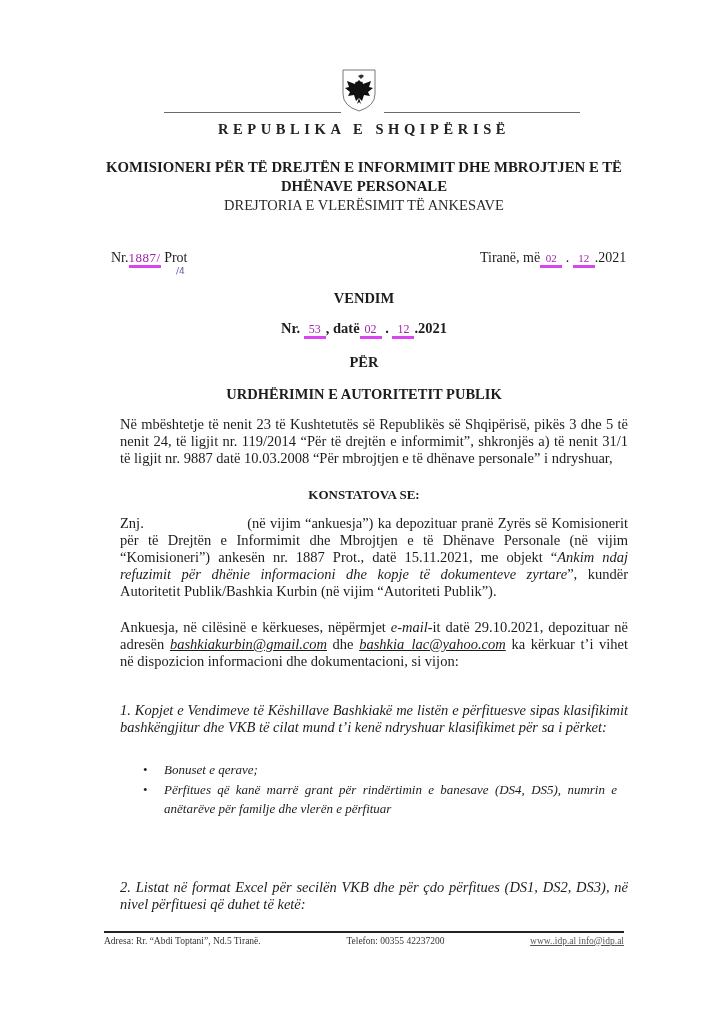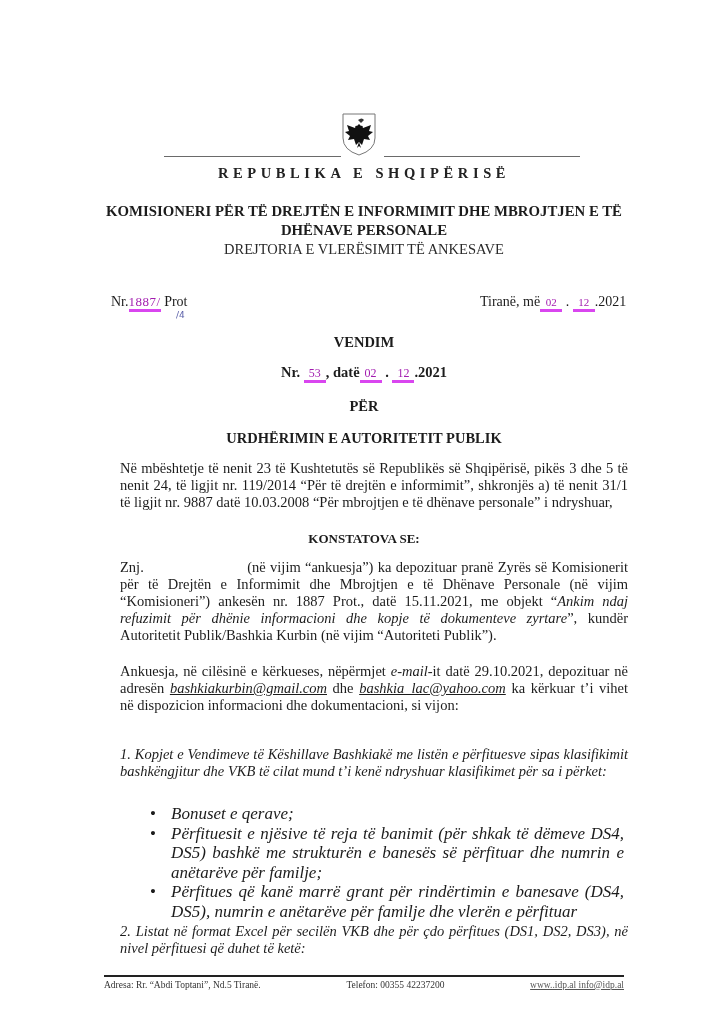--- a/index.html
+++ b/index.html
@@ -1,18 +1,18 @@
 <!DOCTYPE html>
 <html><head>
 <meta charset="utf-8">
 <style>
   * { margin: 0; padding: 0; box-sizing: border-box; }
   html, body { width: 728px; height: 1024px; background: #ffffff; overflow: hidden; }
   body { position: relative; font-family: "Liberation Serif", serif; color: #1c1c1c; }
-  .abs { position: absolute; margin-top: 44px; }
+  .abs { position: absolute; }
   .center { left: 0; width: 728px; text-align: center; }
 
   
   .emblem { left: 341px; top: 68px; width: 36px; height: 44px; }
   .rule-l { left: 164px; top: 112px; width: 177px; height: 1px; background: #6a6a6a; }
   .rule-r { left: 384px; top: 112px; width: 196px; height: 1px; background: #6a6a6a; }
 
   .republika { top: 121px; font-size: 14.5px; font-weight: bold; letter-spacing: 4.6px; color: #222; }
   .h-kom { top: 158px; font-size: 14.8px; font-weight: bold; line-height: 19px; }
   .h-dir { top: 196px; font-size: 14.5px; line-height: 18.5px; color: #2a2a2a; }
@@ -30,21 +30,21 @@
   .vnr .hw { font-size: 12px; min-width: 22px; text-align: center; }
   .per { top: 354px; font-size: 14.5px; font-weight: bold; }
   .urdh { top: 386px; font-size: 14.5px; font-weight: bold; }
 
   .para { left: 120px; width: 508px; font-size: 14.5px; line-height: 17px; text-align: justify; }
   .p1 { top: 416px; }
   .konst { top: 487px; font-size: 13px; font-weight: bold; }
   .p2 { top: 515px; }
   .p3 { top: 619px; }
   .p4 { top: 702px; font-style: italic; }
-  .bullets { left: 150px; top: 760px; width: 474px; font-size: 17px; line-height: 19.5px; font-style: italic; list-style: none; font-family: Liberation Serif, serif; }
+  .bullets { left: 143px; top: 760px; width: 474px; font-size: 13px; line-height: 19.5px; font-style: italic; list-style: none; font-family: Liberation Serif, serif; }
   .bullets li { position: relative; padding-left: 21px; text-align: justify; }
   .bullets li::before { content: "\2022"; position: absolute; left: 0; font-style: normal; }
   .p5 { top: 879px; font-style: italic; }
 
   .email { text-decoration: underline; font-style: italic; }
   .it { font-style: italic; }
 
   .footer-rule { left: 104px; top: 931px; width: 520px; height: 2px; background: #222; }
   .footer { top: 936px; left: 104px; width: 520px; font-size: 9.5px; color: #333; display: flex; justify-content: space-between; }
   .footer .web { text-decoration: underline; color: #555; }
@@ -95,21 +95,20 @@
 <div class="abs center konst">KONSTATOVA SE:</div>
 
 <p class="abs para p2" style="white-space: pre-wrap;"><span>Znj.                        (në vijim “ankuesja”) ka depozituar pranë Zyrës së Komisionerit për të Drejtën e Informimit dhe Mbrojtjen e të Dhënave Personale (në vijim “Komisioneri”) ankesën nr. 1887 Prot., datë 15.11.2021, me objekt “</span><span class="it">Ankim ndaj refuzimit për dhënie informacioni dhe kopje të dokumenteve zyrtare</span><span>”, kundër Autoritetit Publik/Bashkia Kurbin (në vijim “Autoriteti Publik”).</span></p>
 
 <p class="abs para p3"><span>Ankuesja, në cilësinë e kërkueses, nëpërmjet </span><span class="it">e-mail</span><span>-it datë 29.10.2021, depozituar në adresën </span><span class="email">bashkiakurbin@gmail.com</span><span> dhe </span><span class="email">bashkia_lac@yahoo.com</span><span> ka kërkuar t’i vihet në dispozicion informacioni dhe dokumentacioni, si vijon:</span></p>
 
 <p class="abs para p4">1. Kopjet e Vendimeve të Këshillave Bashkiakë me listën e përfituesve sipas klasifikimit bashkëngjitur dhe VKB të cilat mund t’i kenë ndryshuar klasifikimet për sa i përket:</p>
 
 <ul class="abs bullets">
   <li>Bonuset e qerave;</li>
-  <li>Përfituesit e njësive të reja të banimit (për shkak të dëmeve DS4, DS5) bashkë me strukturën e banesës së përfituar dhe numrin e anëtarëve për familje;</li>
   <li>Përfitues që kanë marrë grant për rindërtimin e banesave (DS4, DS5), numrin e anëtarëve për familje dhe vlerën e përfituar</li>
 </ul>
 
 <p class="abs para p5">2. Listat në format Excel për secilën VKB dhe për çdo përfitues (DS1, DS2, DS3), në nivel përfituesi që duhet të ketë:</p>
 
 <div class="abs footer-rule"></div>
 <div class="abs footer">
   <span>Adresa: Rr. “Abdi Toptani”, Nd.5 Tiranë.</span>
   <span>Telefon: 00355 42237200</span>
   <span class="web">www..idp.al info@idp.al</span>

